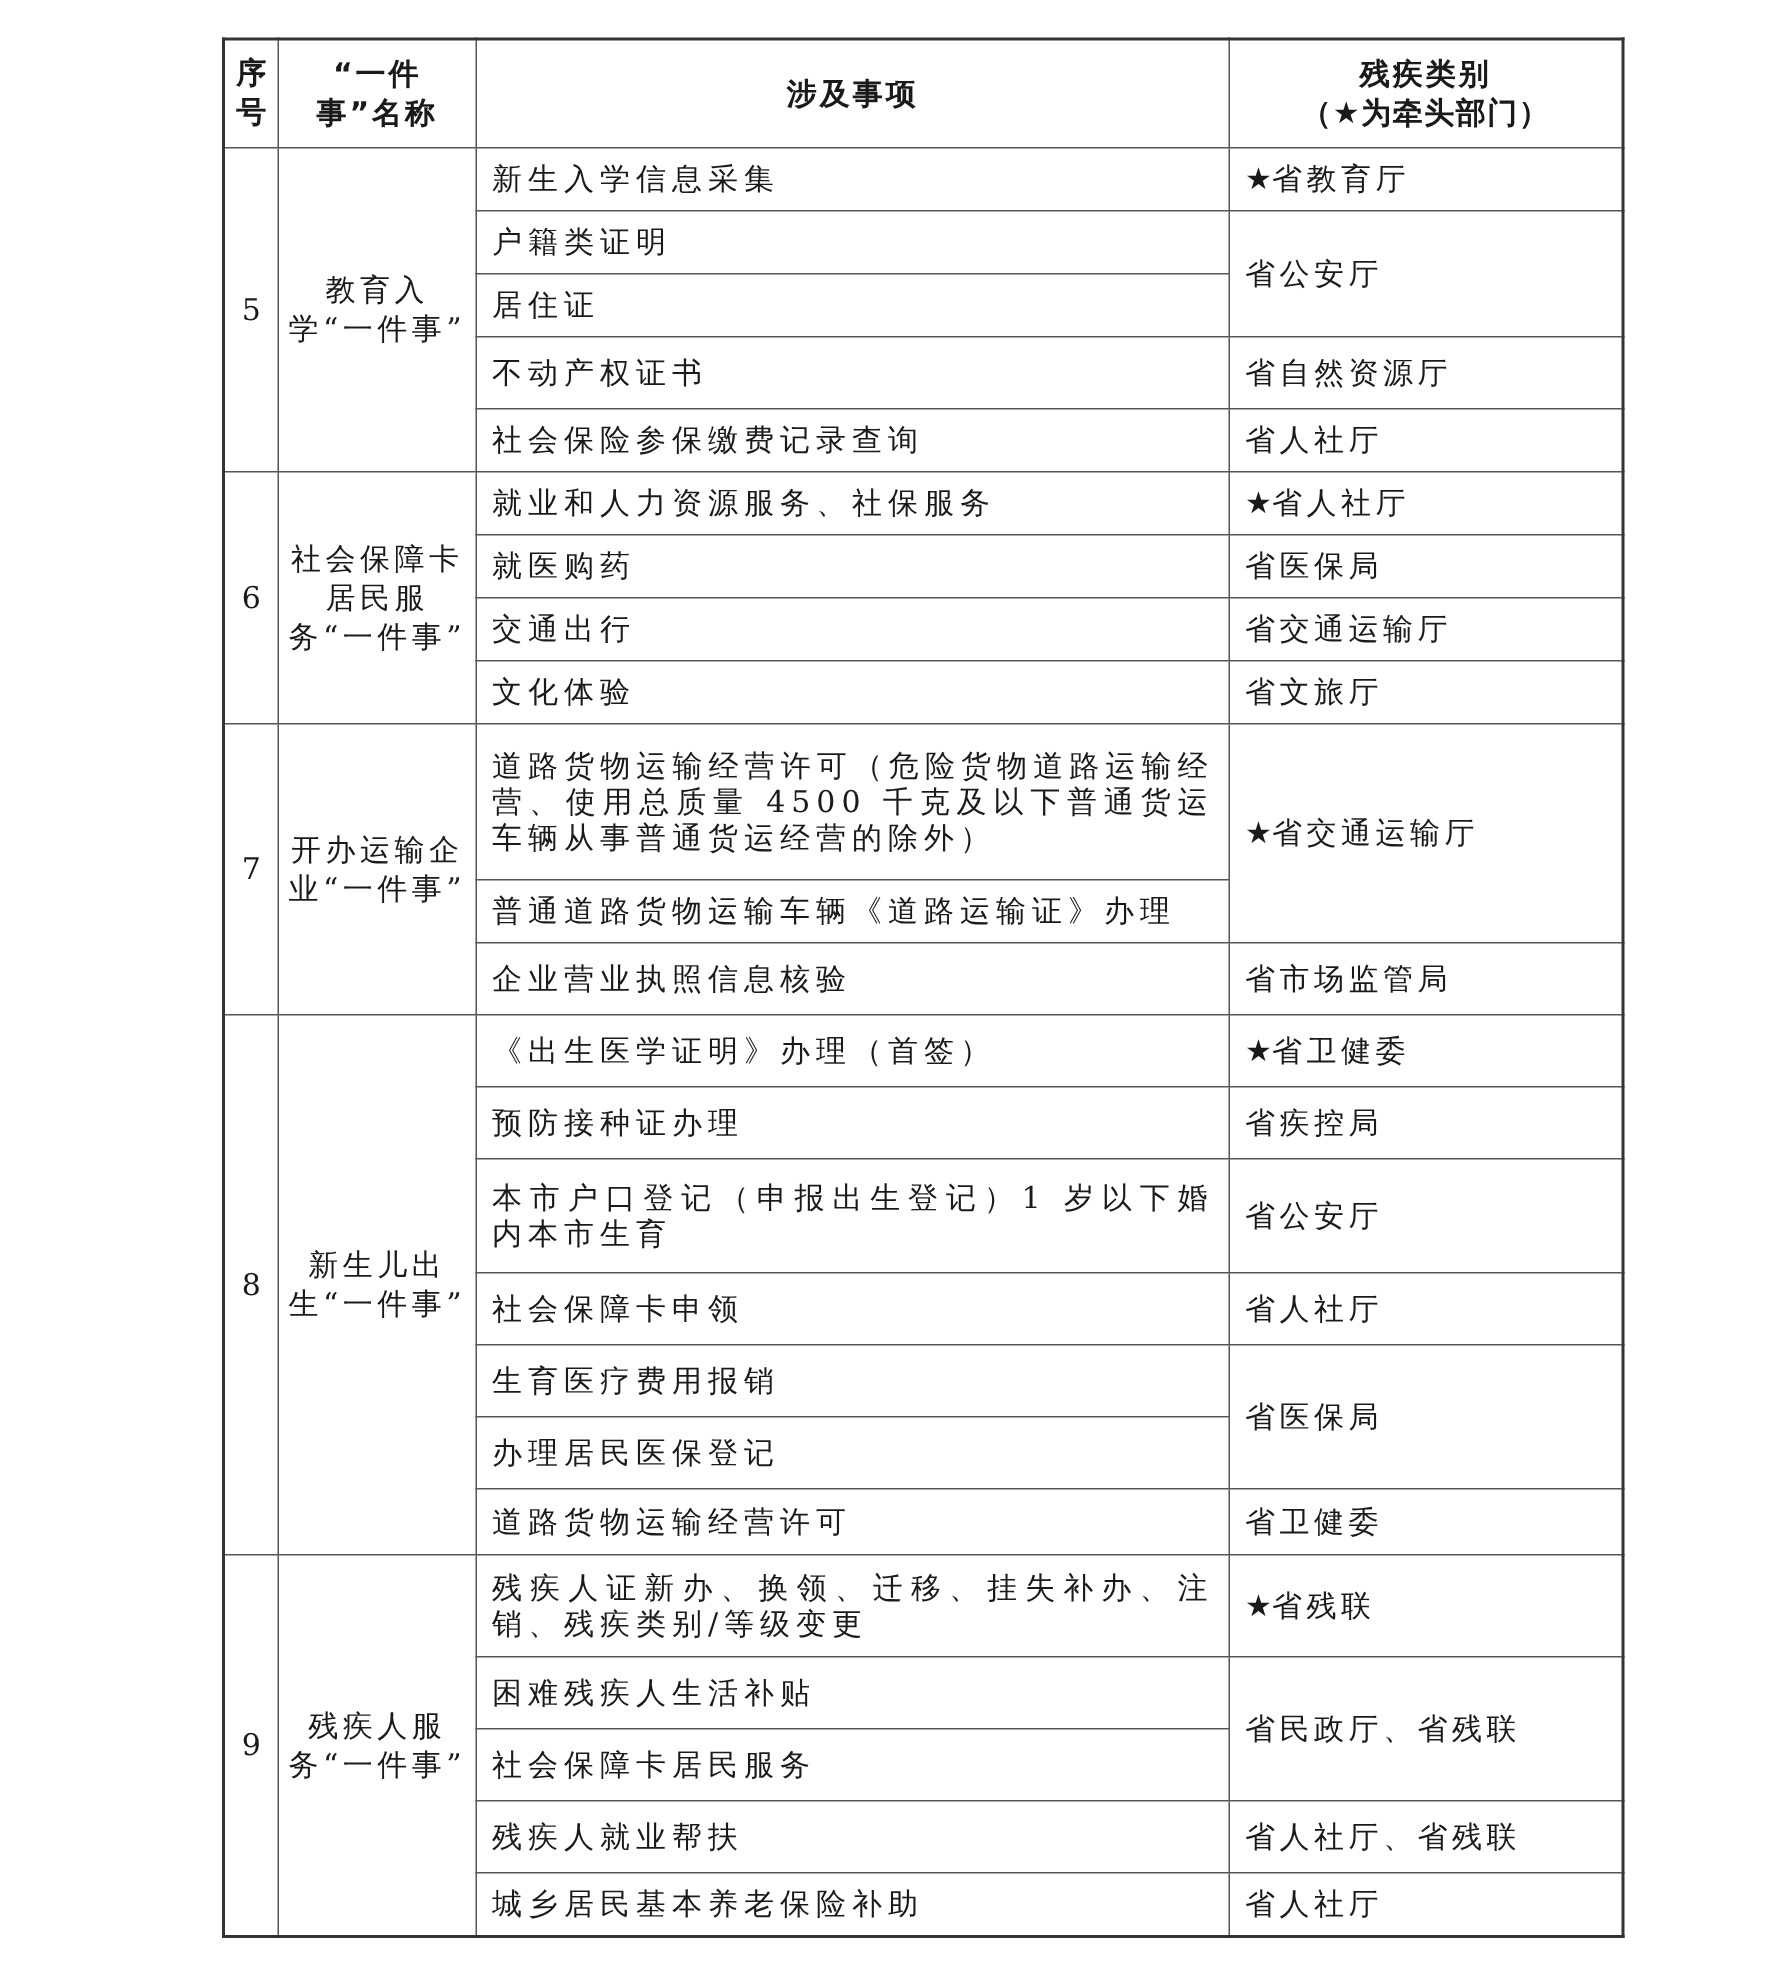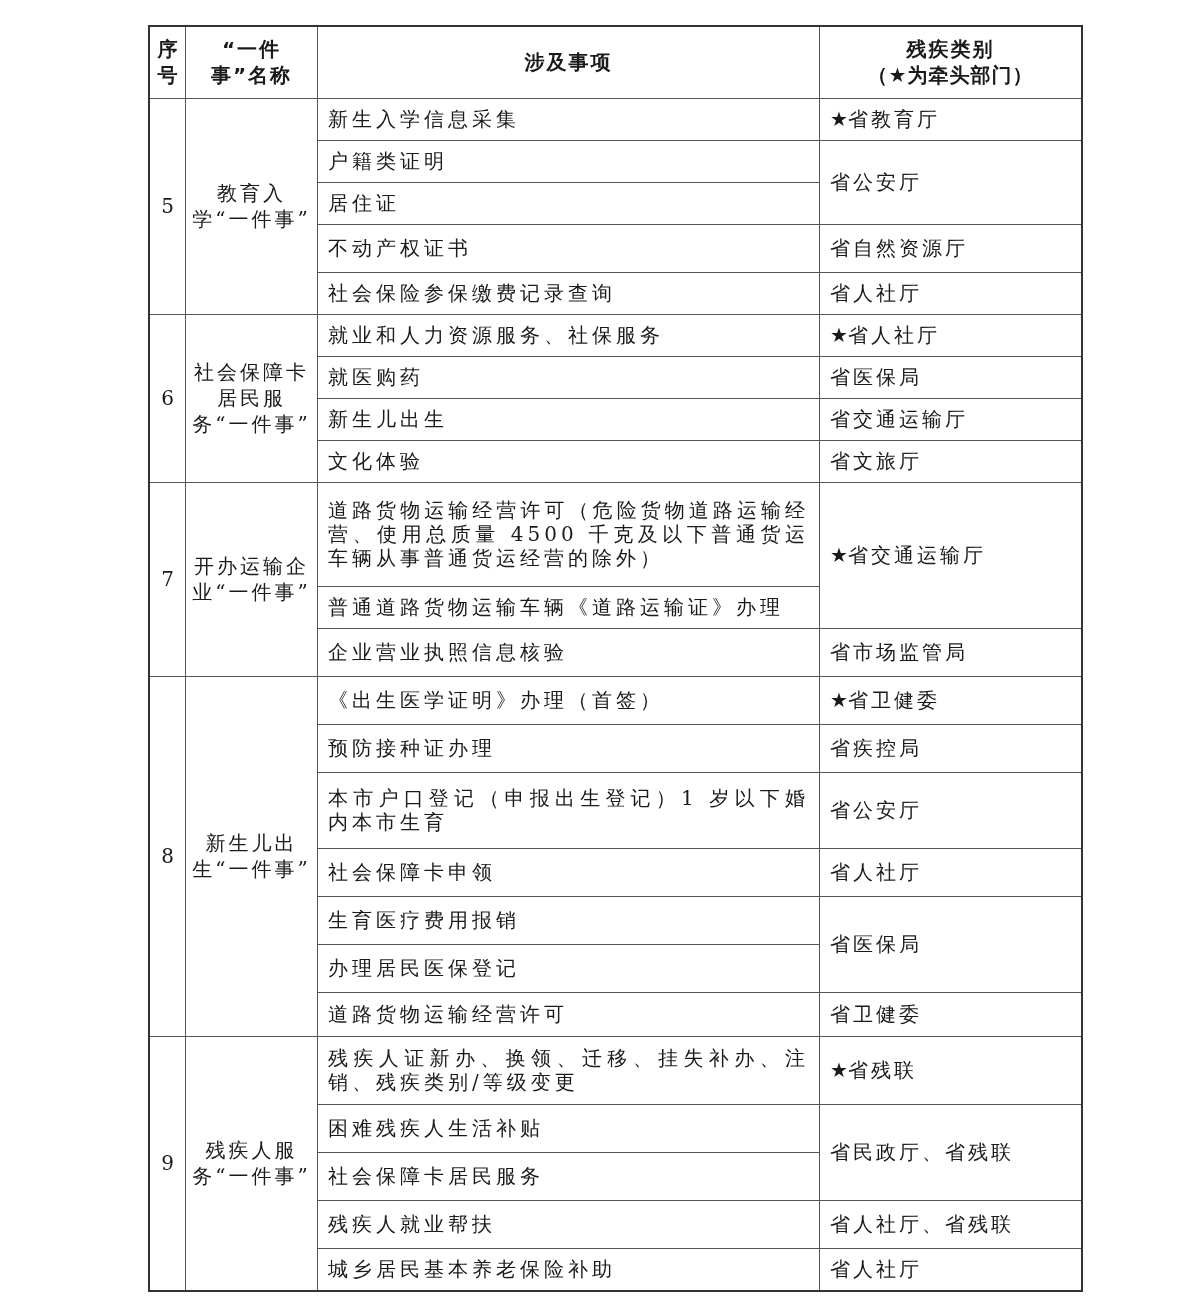--- a/index.html
+++ b/index.html
@@ -67,21 +67,21 @@
         <td class="c-no" rowspan="4">6</td>
         <td class="c-name" rowspan="4">社会保障卡居民服务“一件事”</td>
         <td class="c-item">就业和人力资源服务、社保服务</td>
         <td class="c-dept" rowspan="1"><span class="star">★</span><span>省人社厅</span></td>
       </tr>
       <tr style="height: 42px;">
         <td class="c-item">就医购药</td>
         <td class="c-dept" rowspan="1">省医保局</td>
       </tr>
       <tr style="height: 42px;">
-        <td class="c-item">新生儿出生</td>
+        <td class="c-item">交通出行</td>
         <td class="c-dept" rowspan="1">省交通运输厅</td>
       </tr>
       <tr style="height: 42px;">
         <td class="c-item">文化体验</td>
         <td class="c-dept" rowspan="1">省文旅厅</td>
       </tr>
       <tr style="height: 104px;">
         <td class="c-no" rowspan="3">7</td>
         <td class="c-name" rowspan="3">开办运输企业“一件事”</td>
         <td class="c-item">道路货物运输经营许可（危险货物道路运输经营、使用总质量 4500 千克及以下普通货运车辆从事普通货运经营的除外）</td>

